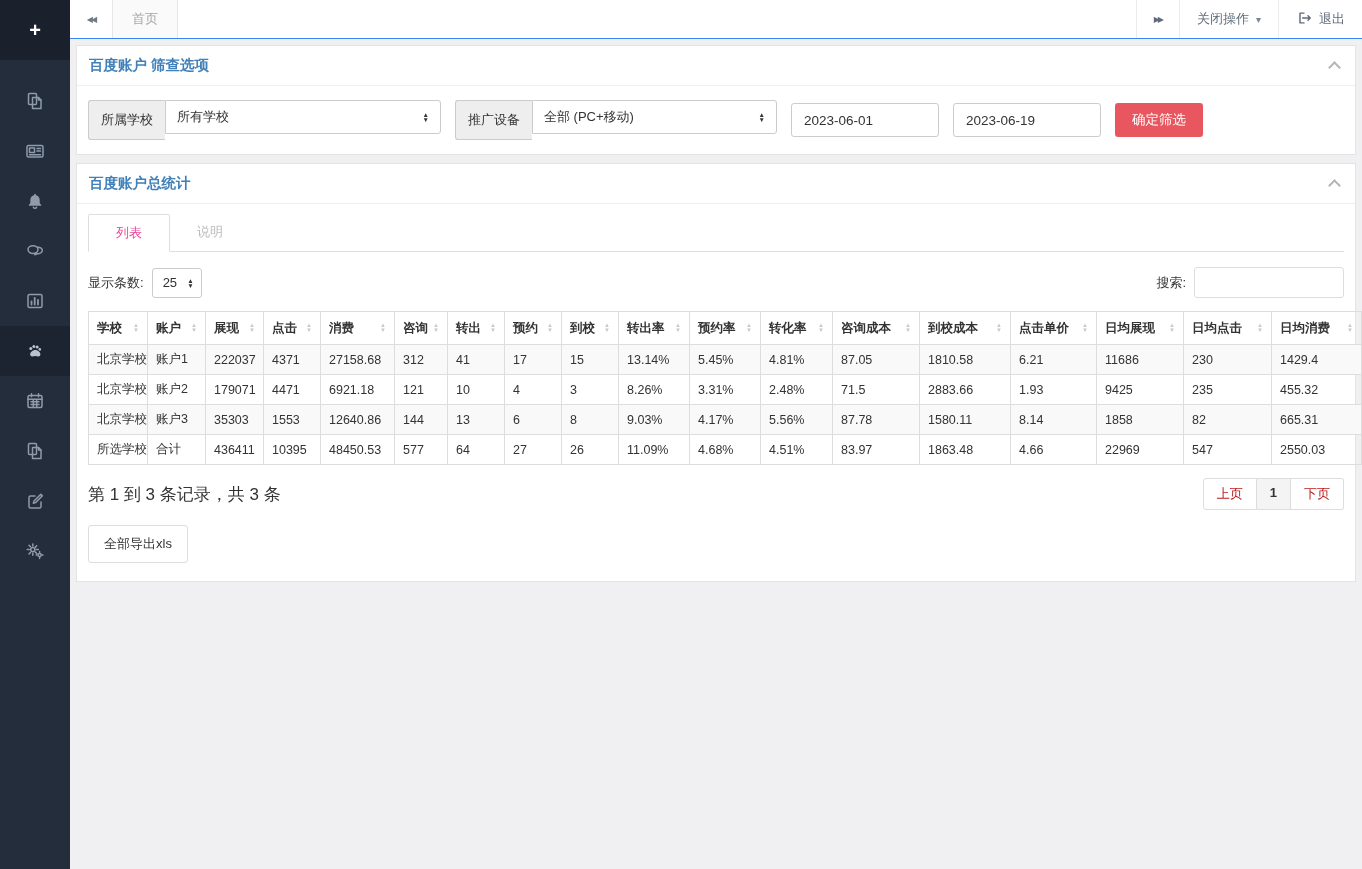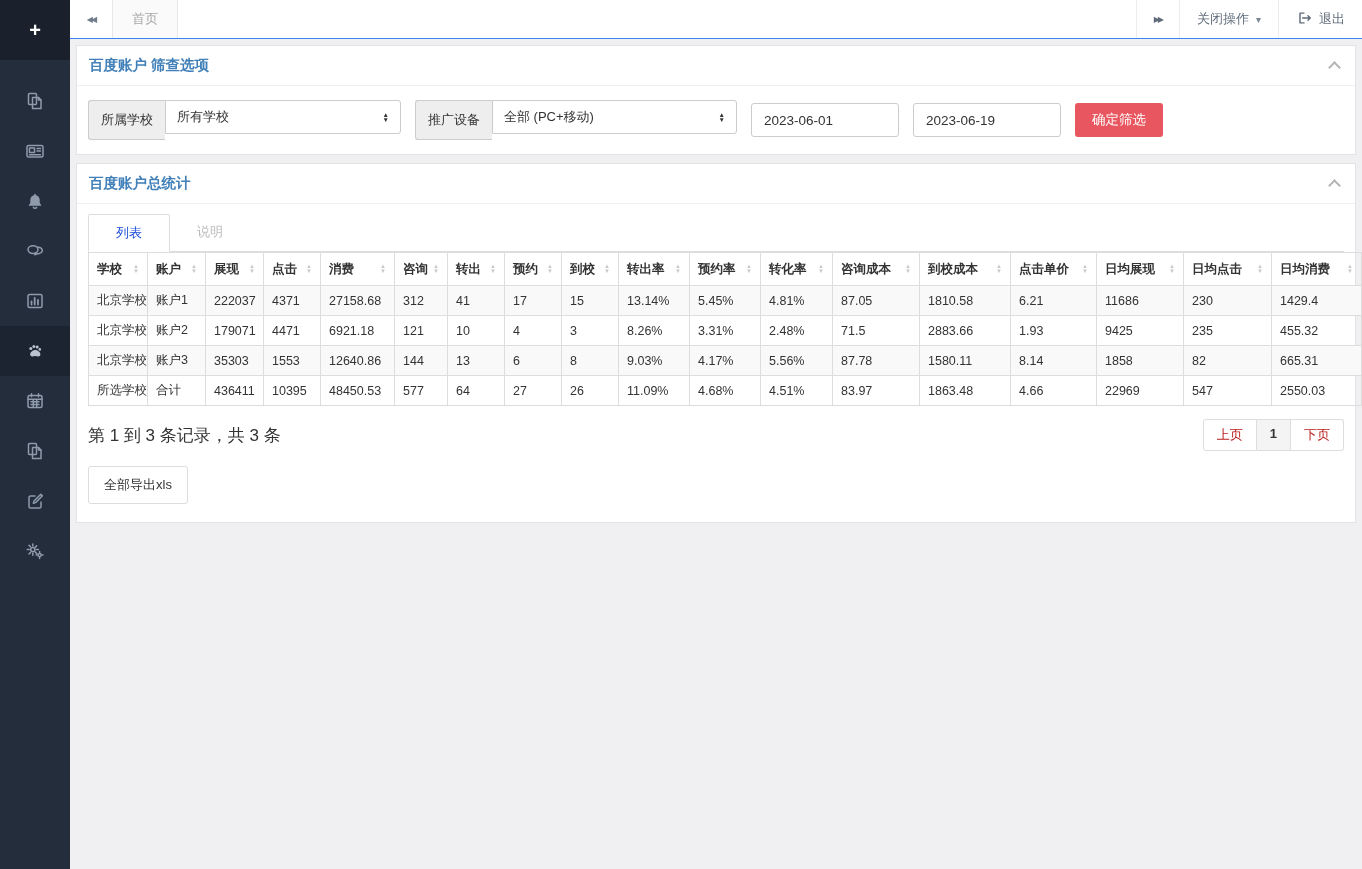--- a/index.html
+++ b/index.html
@@ -43,33 +43,33 @@
   .chev-up { width:9px; height:9px; border-left:2px solid #b4b4b4; border-top:2px solid #b4b4b4;
     transform:rotate(45deg); margin:4px 4px 0 0; cursor:pointer; }
   
   .filter-body { padding:14px 11px; display:flex; align-items:center; gap:14px; }
   .input-group { display:flex; }
   .addon { background:#eee; border:1px solid #ccc; border-right:none; border-radius:3px 0 0 3px;
     height:40px; display:flex; align-items:center; padding:0 12px; font-size:13px; }
   .sel { border:1px solid #ccc; border-radius:3px; height:34px; background:#fff; display:flex;
     align-items:center; justify-content:space-between; padding:0 11px; font-size:13px; cursor:pointer; }
   .input-group .sel { border-radius:0 3px 3px 0; }
-  .sel-school { width:236px; }
+  .sel-school { width:276px; }
   .sel-device { width:245px; }
   .arrows { display:flex; flex-direction:column; align-items:center; }
   .arrows i { font-style:normal; font-size:6.5px; line-height:5px; color:#333; }
   .date-input { width:148px; height:34px; border:1px solid #ccc; border-radius:3px; padding:0 12px;
     font-size:13.5px; color:#333; font-family:inherit; }
   .btn-red { background:#e8575f; color:#fff; border:none; border-radius:3px; height:34px; padding:0 17px;
     font-size:13.5px; cursor:pointer; font-family:inherit; }
   
   .stats-body { padding:10px 11px 18px; }
   .tabs-row { display:flex; border-bottom:1px solid #ddd; }
   .tab2 { padding:9px 27px; font-size:13px; margin-bottom:-1px; cursor:pointer; }
-  .tab2-active { background:#fff; border:1px solid #ddd; border-bottom:1px solid #fff; border-radius:2px 2px 0 0; color:#1d4ed8;text-align:center; }
+  .tab2-active { background:#fff; border:1px solid #ddd; border-bottom:1px solid #fff; border-radius:2px 2px 0 0; color:#ec4899;text-align:center; }
   .tab2-muted { color:#bbb; }
   .toolbar { display:flex; align-items:center; justify-content:space-between; margin:15px 0 13px; }
   .toolbar-left, .toolbar-right { display:flex; align-items:center; gap:8px; }
   .sel-sm { width:50px; height:30px; border:1px solid #ccc; border-radius:3px; background:#fff;
     display:flex; align-items:center; justify-content:space-between; padding:0 7px 0 10px; font-size:13px; cursor:pointer; }
   .search-input { width:150px; height:31px; border:1px solid #ddd; border-radius:3px; padding:0 8px; font-family:inherit; font-size:13px; }
   table { width:100%; border-collapse:collapse; table-layout:fixed; font-size:12.5px; }
   th, td { border:1px solid #ddd; padding:6px 8px; text-align:left; white-space:nowrap; overflow:hidden; }
   thead th { font-weight:bold; height:33px; cursor:pointer; }
   tbody td { height:30px; }
@@ -235,20 +235,36 @@
       <div class="panel-header">
         <span class="panel-title">百度账户总统计</span>
         <span class="chev-up"></span>
       </div>
       <div class="stats-body">
         <div class="tabs-row">
           <span class="tab2 tab2-active">列表</span>
           <span class="tab2 tab2-muted">说明</span>
         </div>
 
+        <div class="toolbar">
+          <div class="toolbar-left">
+            <span>显示条数:</span>
+            <div class="sel-sm">
+              <span>25</span>
+              <span class="arrows">
+                  <i>▲</i>
+                  <i>▼</i>
+                </span>
+            </div>
+          </div>
+          <div class="toolbar-right">
+            <span>搜索:</span>
+            <input class="search-input" value="" style="">
+          </div>
+        </div>
 
         <table>
           <colgroup>
               <col style="width: 59px;">
               <col style="width: 58px;">
               <col style="width: 58px;">
               <col style="width: 57px;">
               <col style="width: 74px;">
               <col style="width: 53px;">
               <col style="width: 57px;">

